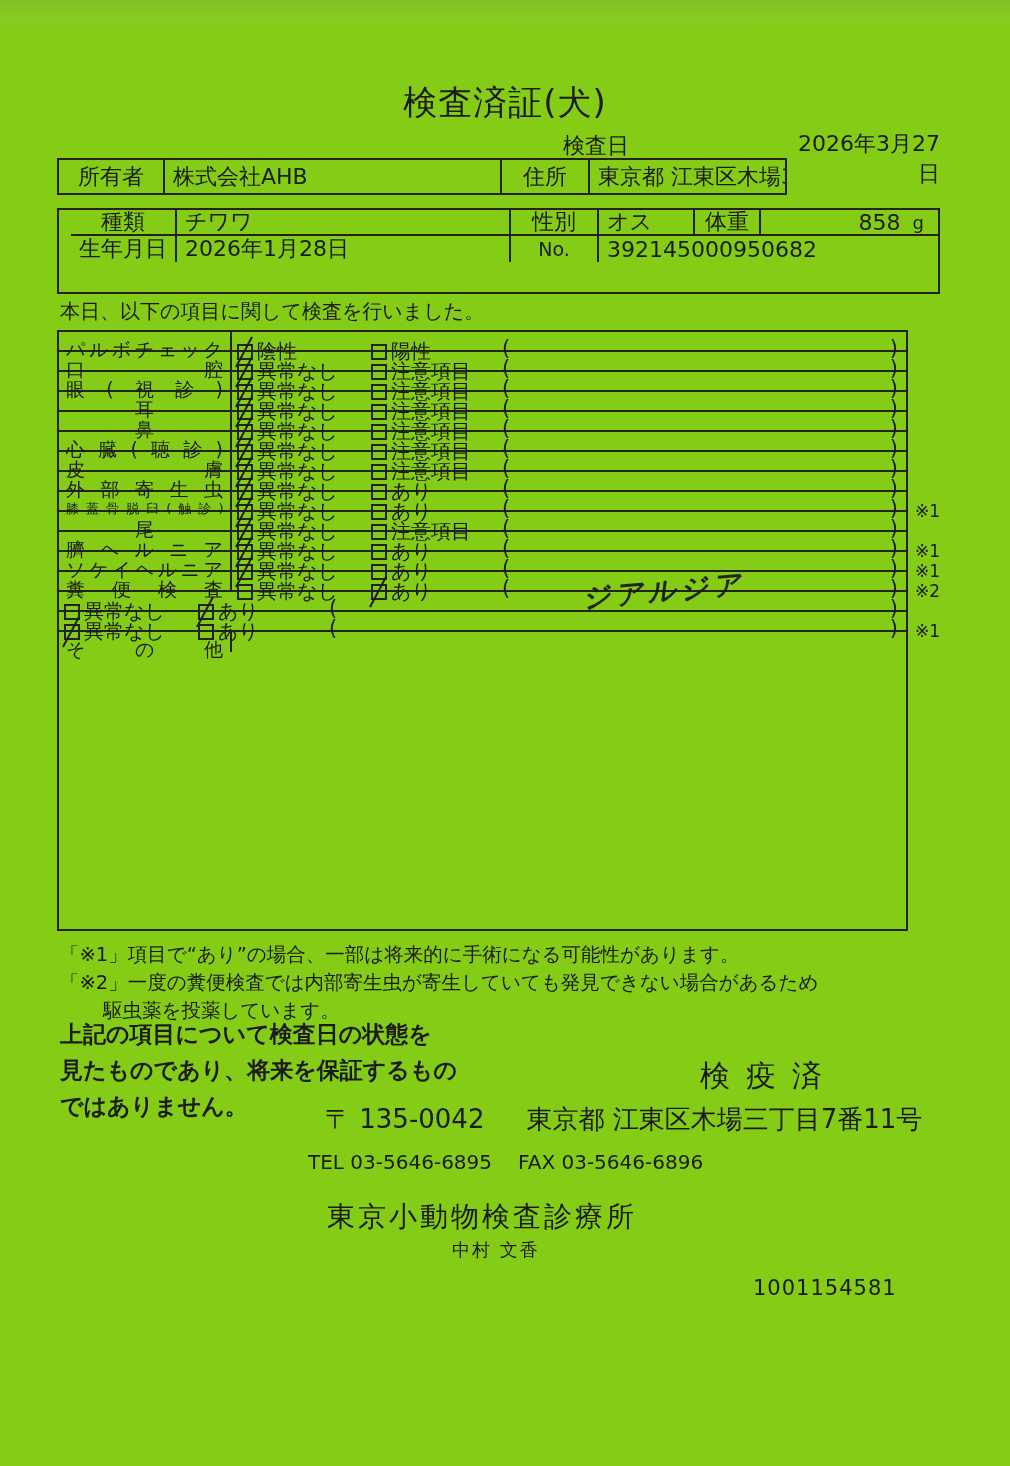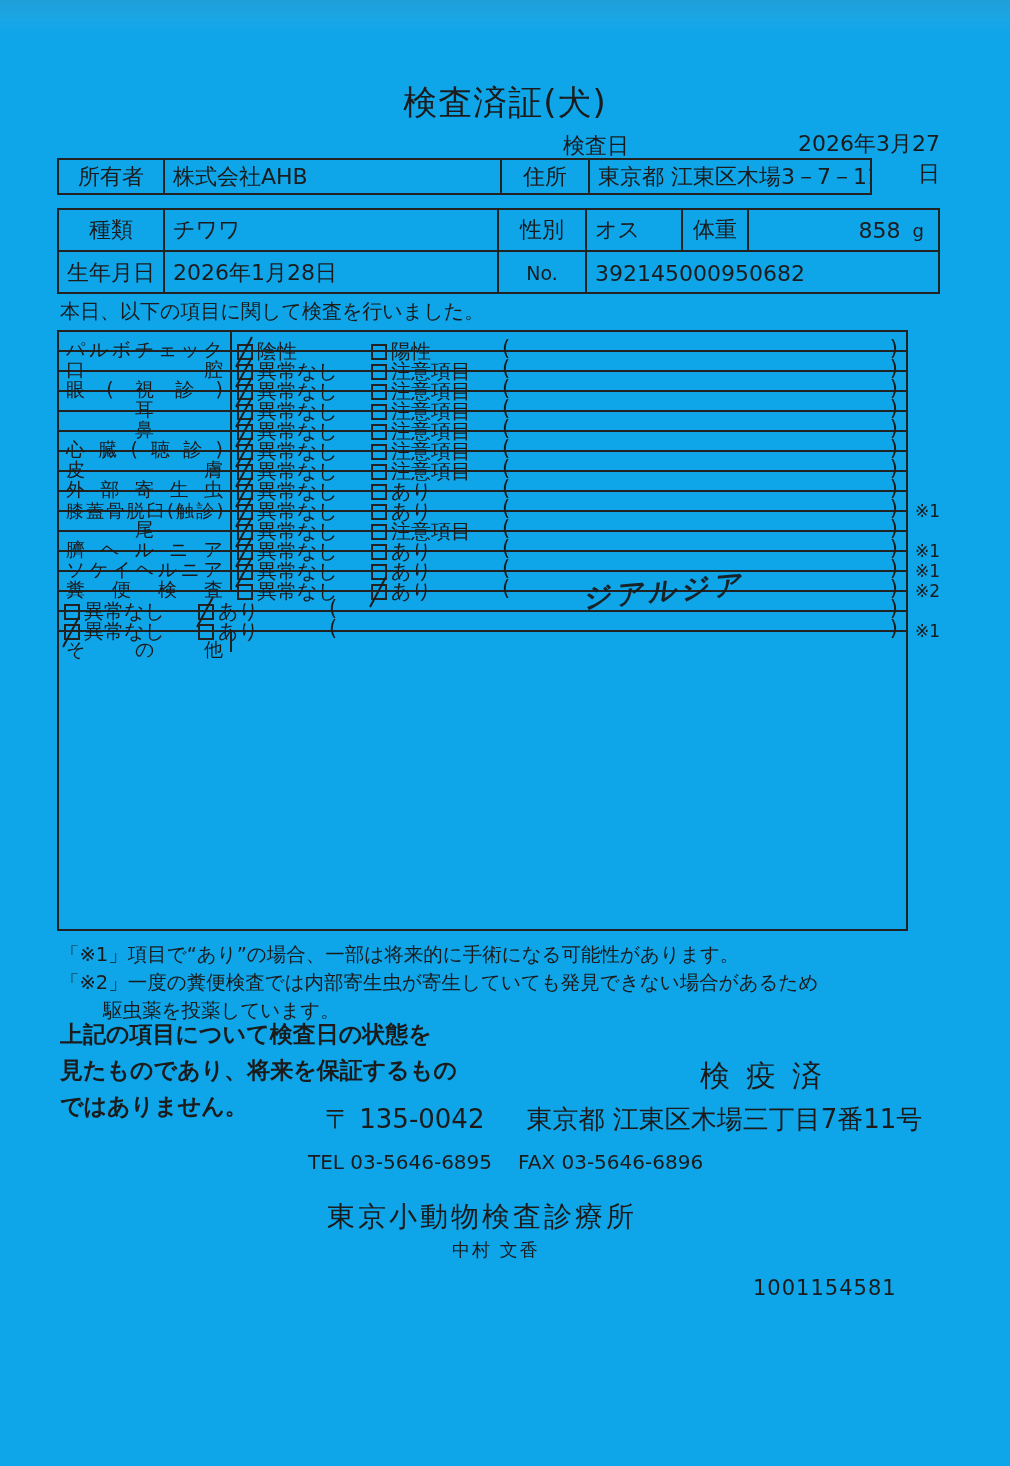--- a/index.html
+++ b/index.html
@@ -1,36 +1,36 @@
 <!DOCTYPE html>
 <html><head>
 <meta charset="utf-8">
 <style>
   * { margin:0; padding:0; box-sizing:border-box; }
   html,body { background:#ffffff; }
   .page {
     position:relative; width:1010px; height:1466px; margin:0 auto;
-    background:#0ea5e9; color:#1b1b1b; overflow:hidden;
+    background:#84cc16; color:#1b1b1b; overflow:hidden;
     font-family:"DejaVu Sans","Liberation Sans",sans-serif;
   }
   .scanband { position:absolute; top:0; left:0; right:0; height:36px;
     background:linear-gradient(180deg, rgba(125,125,125,0.16), rgba(190,190,190,0.06) 55%, rgba(255,255,255,0)); }
 
   .title { position:absolute; top:80px; left:0; width:100%; text-align:center;
     font-size:34px; letter-spacing:1px; }
 
   .insp-label { position:absolute; left:563px; top:131px; font-size:22px; }
   .insp-date  { position:absolute; left:778px; top:129px; width:162px; text-align:right; font-size:22px; }
 
   
-  .t1 { position:absolute; left:57px; top:158px; width:815px; height:37px;
+  .t1 { position:absolute; left:57px; top:158px; width:730px; height:37px;
     border:2px solid #222; display:flex; font-size:22px; }
   .t2 { position:absolute; left:57px; top:208px; width:883px; height:86px;
     border:2px solid #222; font-size:22px; }
-  .t2 .trow { display:flex; height:42px; }
+  .t2 .trow { display:flex; height:26px;margin-left:12px; }
   .t2 .trow.r1 { border-bottom:2px solid #222; }
   .cell { display:flex; align-items:center; border-right:2px solid #222; padding:0 8px; overflow:hidden; white-space:nowrap; }
   .cell.last { border-right:none; }
   .cell.lab { justify-content:center; }
   .w106 { width:106px; } .w334 { width:334px; } .w337 { width:337px; }
   .w88 { width:88px; } .w96 { width:96px; } .w66 { width:66px; }
   .grow { flex:1; }
   .cell.weight { justify-content:flex-end; padding-right:14px; }
   .wunit { font-size:18px; margin-left:12px; }
   .no-lab { font-size:19px; }
@@ -38,21 +38,21 @@
   .intro { position:absolute; left:60px; top:298px; font-size:20px; }
 
   
   .ctable { position:absolute; left:57px; top:330px; width:851px; height:601px;
     border:2px solid #222; }
   .crow { position:relative; display:flex; height:20px; border-bottom:2px solid #222; }
   .crow.lastrow { border-bottom:none;border-radius:17px; }
   .clabel { width:173px; border-right:2px solid #222; font-size:19px;
     padding:8px 7px 0; line-height:1; text-align:justify; text-align-last:justify; }
   .clabel.c { text-align:center; text-align-last:center; }
-  .clabel.small { font-size:18px; padding-top:10px; letter-spacing:-0.5px; }
+  .clabel.small { font-size:13px; padding-top:10px; letter-spacing:-0.5px; }
   .cbody { position:relative; flex:1; font-size:20px; }
   .opt { position:absolute; top:6px; display:flex; align-items:center; white-space:nowrap; }
   .o1 { left:5px; } .o2 { left:139px; }
   .cb { width:16px; height:16px; border:2px solid #222; display:inline-block;
     margin-right:4px; position:relative; flex:0 0 auto; }
   .cb.checked::after { content:""; position:absolute; left:4px; top:-11px; height:34px;
     border-left:2.5px solid #1d1d1d; transform:rotate(28deg); }
   .po { position:absolute; left:270px; top:4px; font-size:21px; }
   .pc { position:absolute; right:8px; top:4px; font-size:21px; }
   .mark { position:absolute; left:100%; margin-left:9px; top:9px; font-size:17px; white-space:nowrap; }

